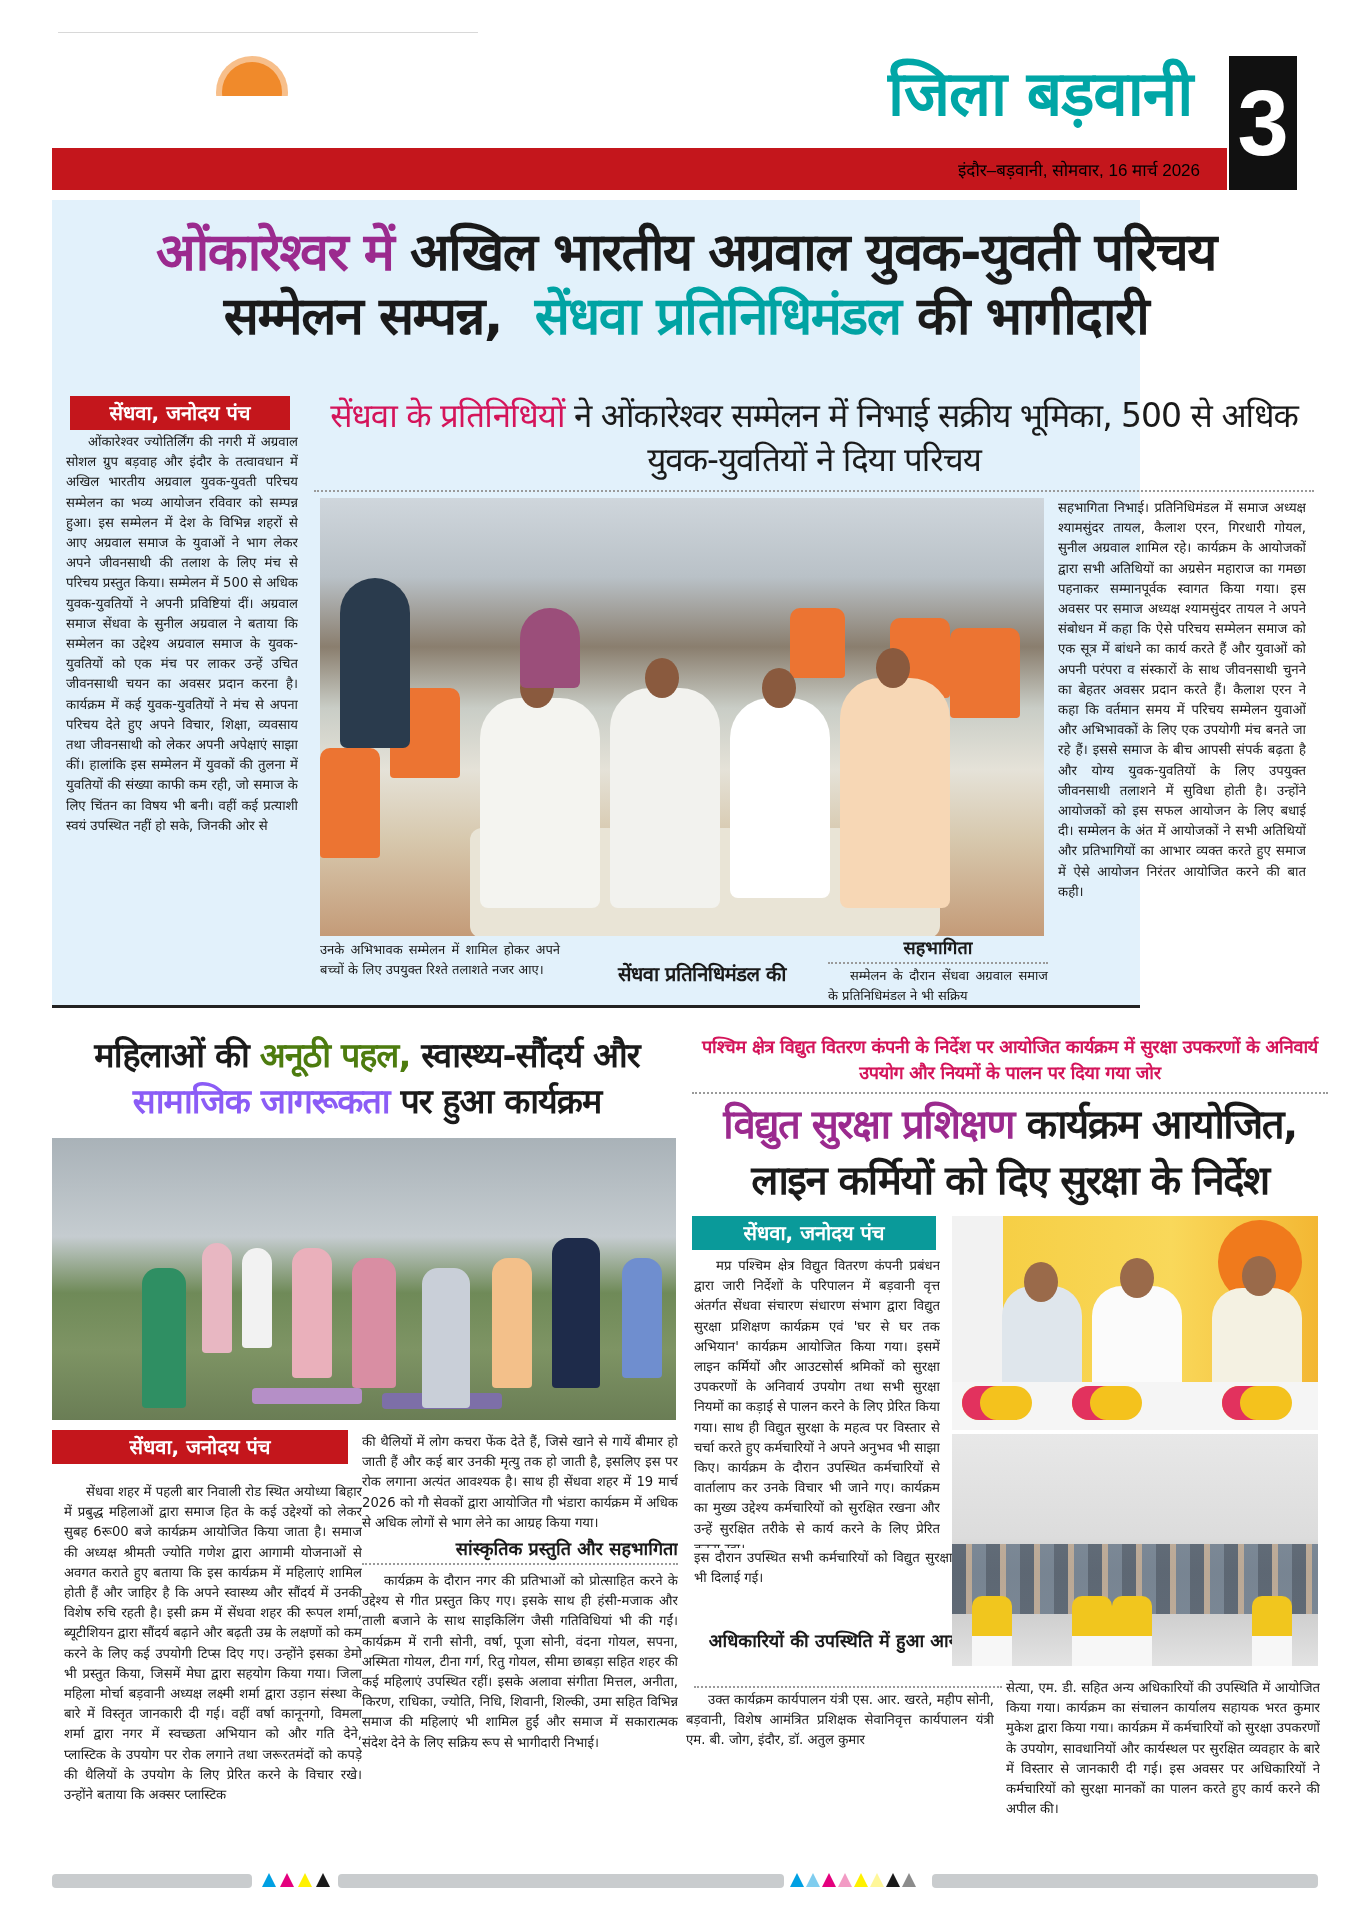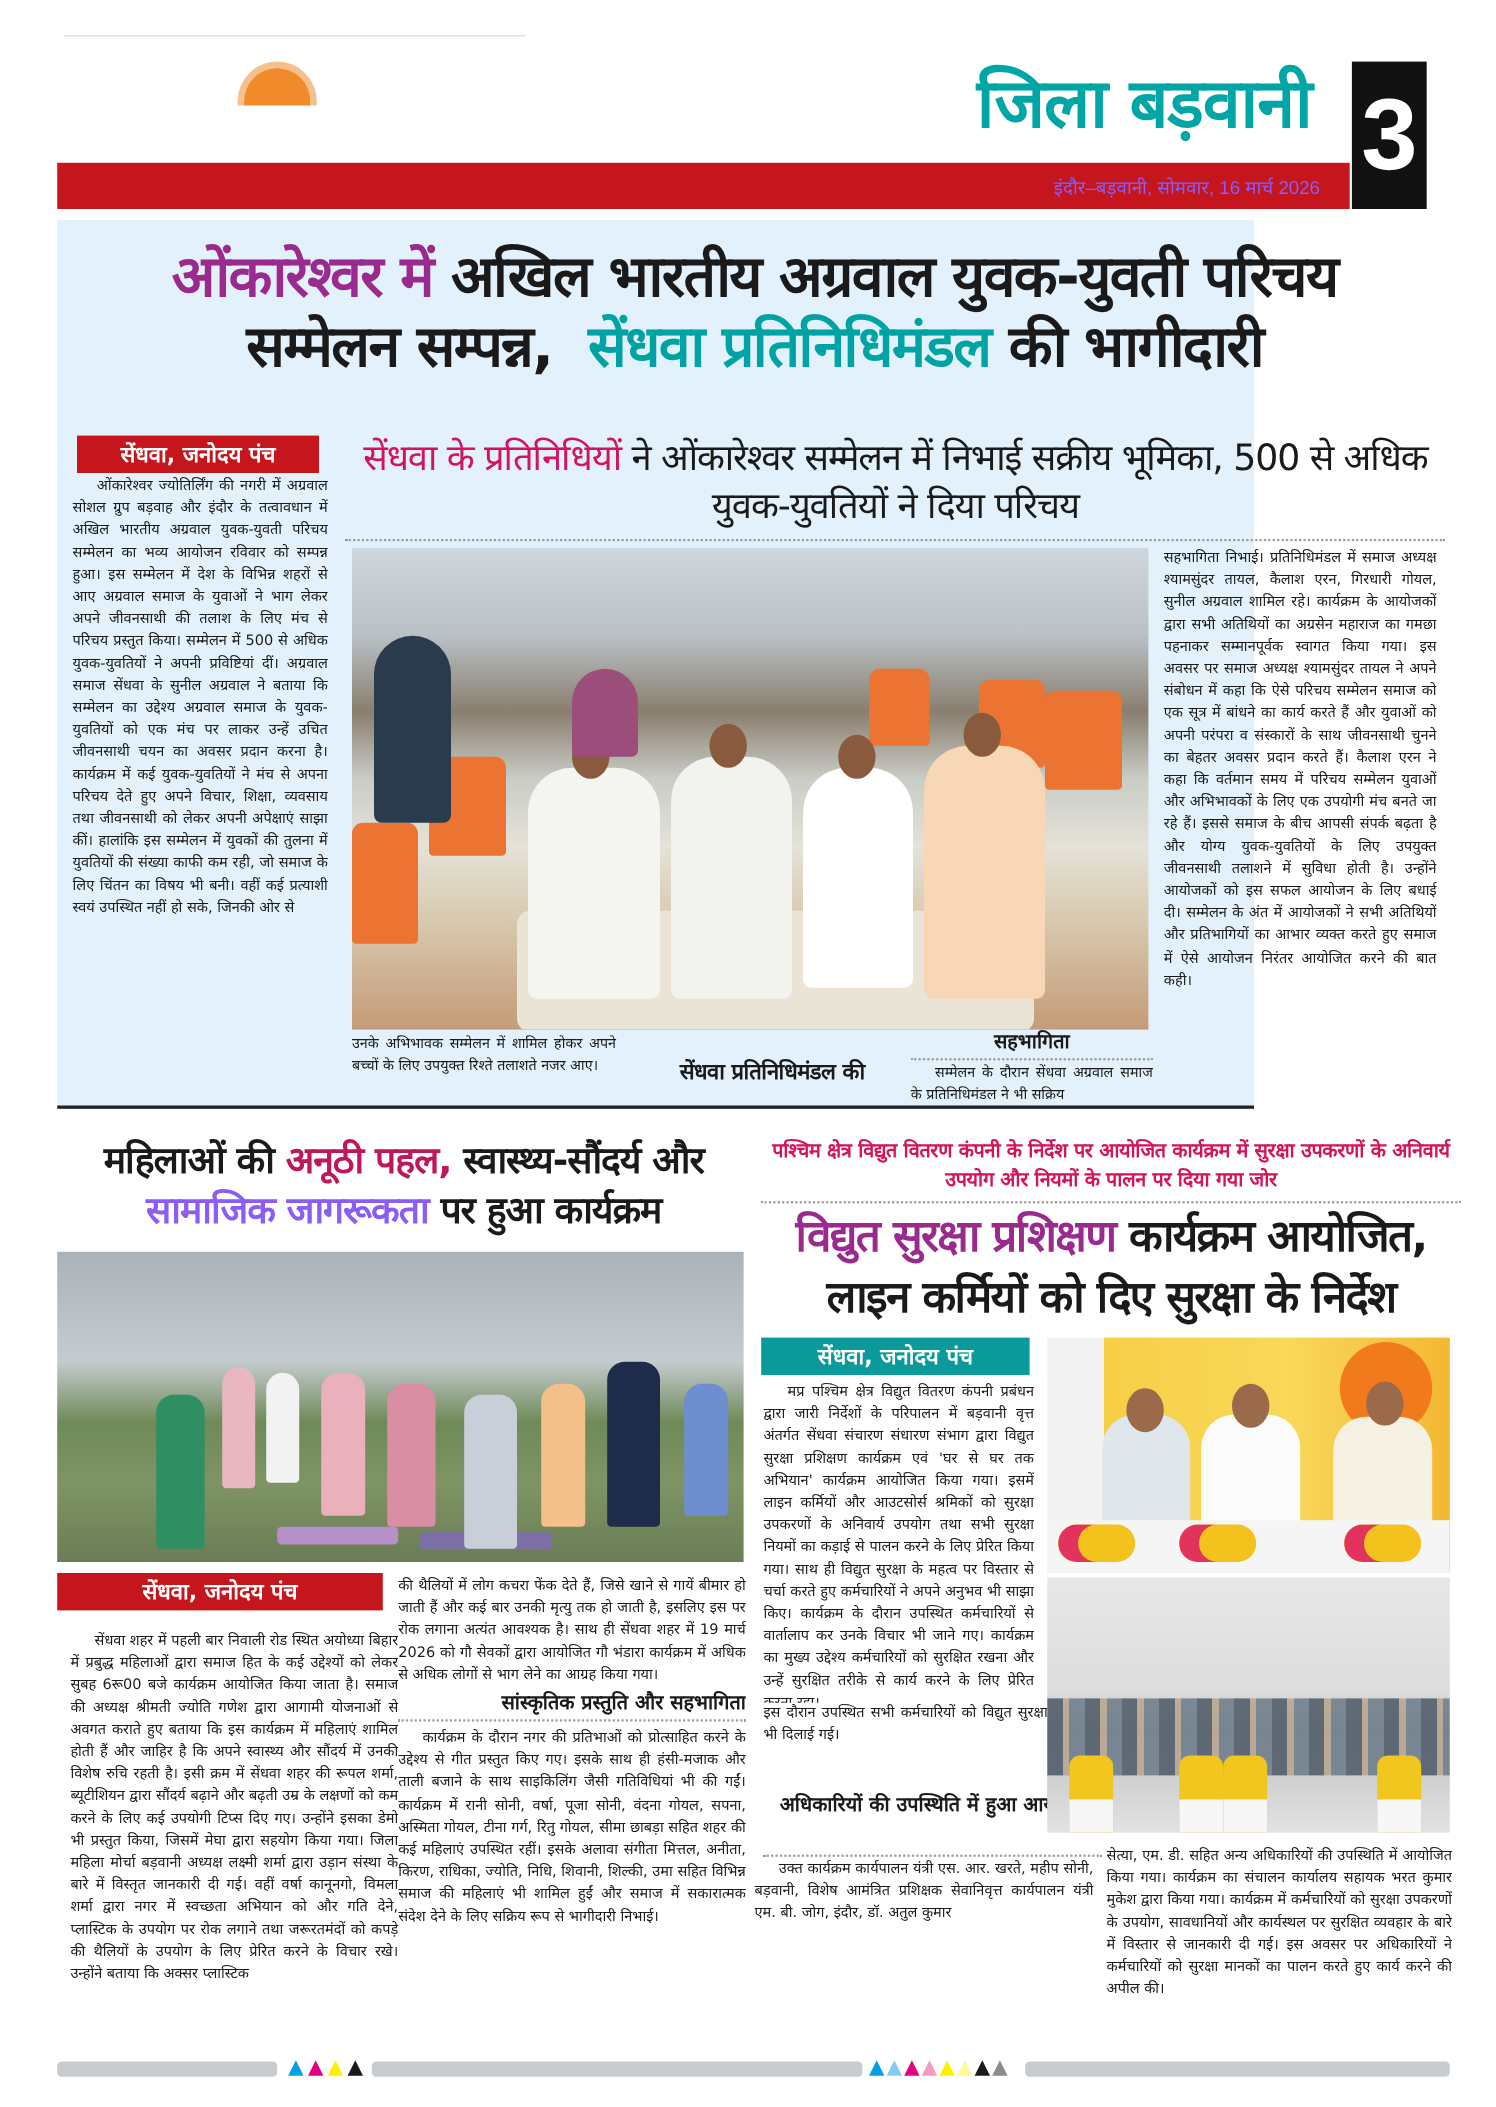--- a/index.html
+++ b/index.html
@@ -8,21 +8,21 @@
   .abs { position: absolute; }
 
   
   .top-rule { left: 58px; top: 32px; width: 420px; height: 1px; background: #d8d8d8; }
   .logo { left: 68px; top: 58px; width: 360px; height: 80px; }
   .logo-sun { position: absolute; left: 140px; top: -10px; width: 88px; height: 48px; overflow: hidden; }
   .logo-sun .disc { position: absolute; left: 14px; top: 14px; width: 60px; height: 60px; border-radius: 50%; background: #f08a2b;
       box-shadow: 0 0 0 6px rgba(240,138,43,0.55); }
   .logo-text { position: absolute; left: 0; top: 6px; font-family: "DejaVu Sans", sans-serif; font-weight: bold; font-size: 64px; letter-spacing: -2px; color: #1a1a1a; line-height: 80px; }
   .red-band { left: 52px; top: 148px; width: 1175px; height: 42px; background: #c4161c; }
-  .dateline { right: 160px; top: 158px; font-size: 17px; color: #8b5cf6; font-family: "Liberation Sans", sans-serif; }
+  .dateline { right: 160px; top: 158px; font-size: 17px; color: #000000; font-family: "Liberation Sans", sans-serif; }
   .district { left: 888px; top: 52px; font-size: 62px; font-weight: bold; color: #00a6a6; line-height: 84px; font-family: "DejaVu Sans", sans-serif; letter-spacing: -1px; }
   .page-box { left: 1229px; top: 56px; width: 68px; height: 134px; background: #111111; color: #fff; font-size: 92px; font-weight: bold; text-align: center; line-height: 134px; font-family: "Liberation Sans", sans-serif; }
 
   
   .story1 { left: 52px; top: 200px; width: 1088px; height: 808px; background: #e2f1fb; border-bottom: 3px solid #222; }
   .hl1 { left: 0; top: 20px; width: 1268px; text-align: center; font-size: 52px; font-weight: bold; line-height: 64px; color: #1a1a1a; font-family: "DejaVu Sans", sans-serif; letter-spacing: -1.5px; }
   .hl1 .c-mag { color: #9b2a8e; }
   .hl1 .c-teal { color: #00a3a3; margin-left: 16px; }
   .dateline-box { background: #c4161c; color: #fff; font-weight: bold; text-align: center; font-family: "DejaVu Sans", sans-serif; }
   .s1-dl { left: 18px; top: 196px; width: 220px; height: 34px; font-size: 20px; line-height: 34px; }
@@ -41,21 +41,21 @@
   .photo1 .sofa { position: absolute; left: 150px; top: 330px; width: 470px; height: 110px; background: #e9e4d6; border-radius: 12px; }
   .s1-col4 { left: 1006px; top: 298px; width: 248px; height: 500px; overflow: hidden; }
   .s1-cap-left { left: 268px; top: 740px; width: 240px; font-size: 13px; line-height: 20px; }
   .s1-cap-mid { left: 530px; top: 760px; width: 240px; font-size: 20px; font-weight: bold; line-height: 28px; text-align: center; letter-spacing: -0.5px; }
   .s1-sub2 { left: 776px; top: 736px; width: 220px; text-align: center; font-size: 18px; font-weight: bold; line-height: 24px; }
   .s1-sub2-dot { left: 776px; top: 762px; width: 220px; }
   .s1-cap-right { left: 776px; top: 766px; width: 220px; font-size: 13px; line-height: 20px; text-align: justify; }
 
   
   .hl2 { left: 52px; top: 1032px; width: 630px; text-align: center; font-size: 34px; font-weight: bold; line-height: 46px; letter-spacing: -1px; }
-  .hl2 .c-red { color: #be185d; margin-top: 44px; }
+  .hl2 .c-red { color: #4d7c0f; margin-top: 44px; }
   .hl2 .c-teal { color: #8b5cf6; }
   .photo2 { left: 52px; top: 1138px; width: 624px; height: 282px; overflow: hidden;
      background: linear-gradient(180deg, #a9b2b8 0%, #c5ccd0 35%, #6f8a58 55%, #7e9464 75%, #6a7d55 100%); }
   .photo2 .yogi { position: absolute; width: 30px; border-radius: 16px 16px 4px 4px; }
   .photo2 .mat { position: absolute; height: 16px; border-radius: 4px; }
   .s2-dl { left: 52px; top: 1430px; width: 296px; height: 34px; font-size: 20px; line-height: 34px; }
   .s2-col1 { left: 64px; top: 1482px; width: 298px; height: 380px; overflow: hidden; }
   .s2-col2 { left: 362px; top: 1432px; width: 316px; height: 430px; overflow: hidden; }
   .s2-sub { font-size: 18px; font-weight: bold; text-align: right; line-height: 28px; padding-top: 2px; }
   .s2-sub-dot { border-top: 2px dotted #9a9a9a; margin-bottom: 6px; }

